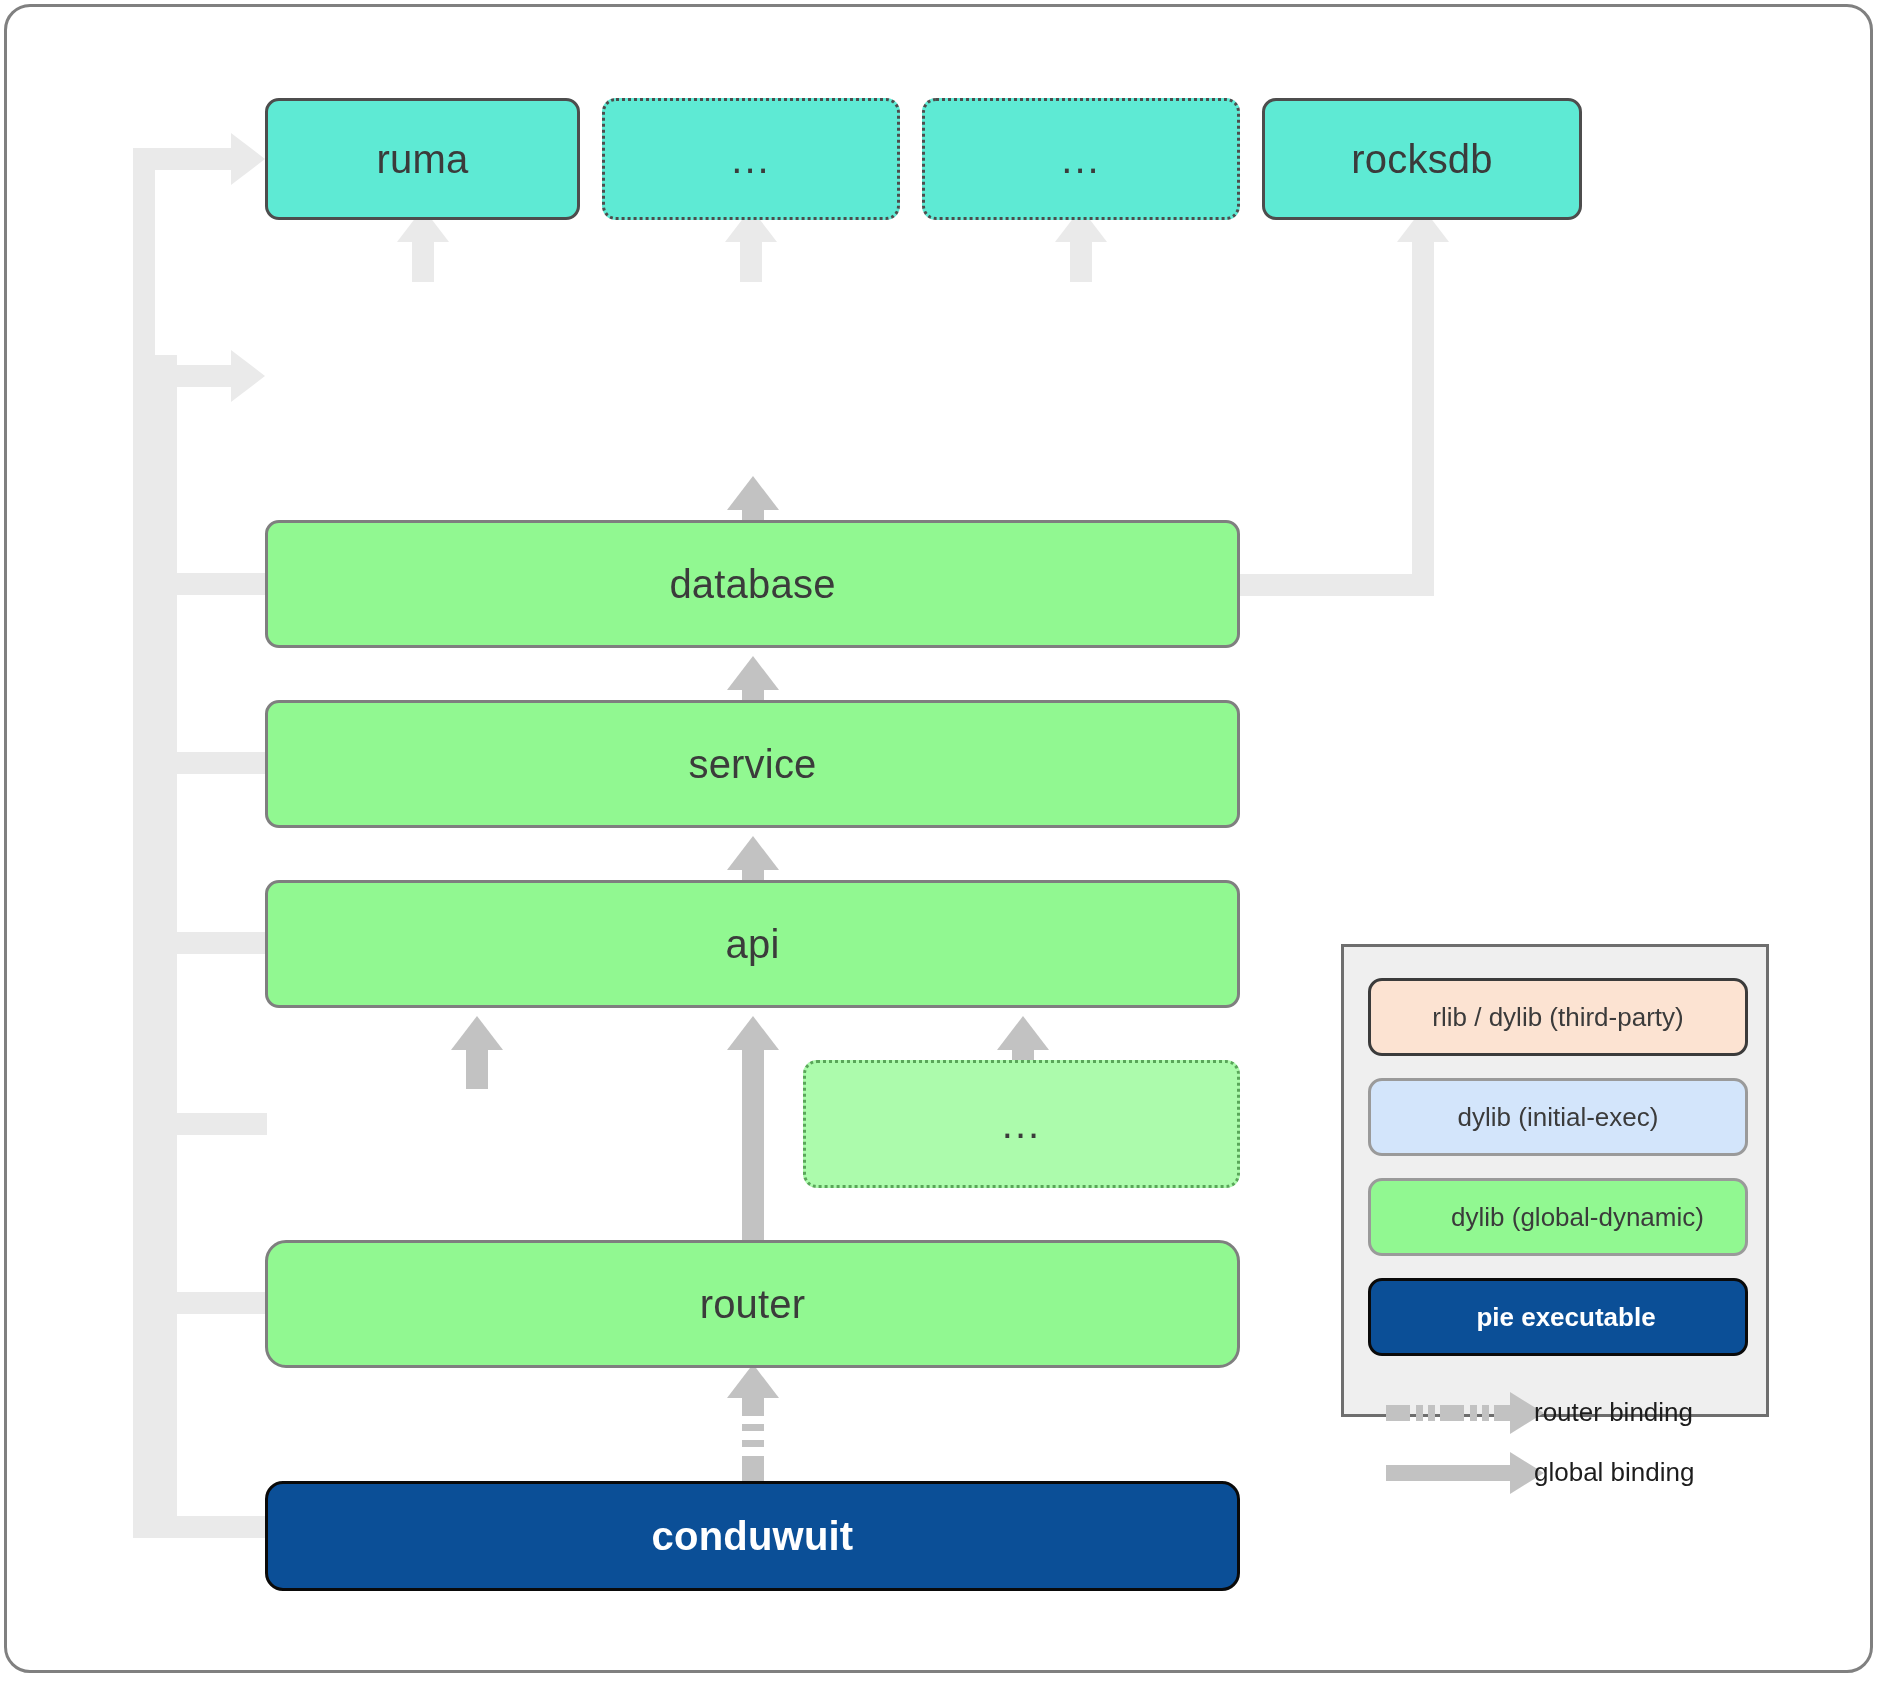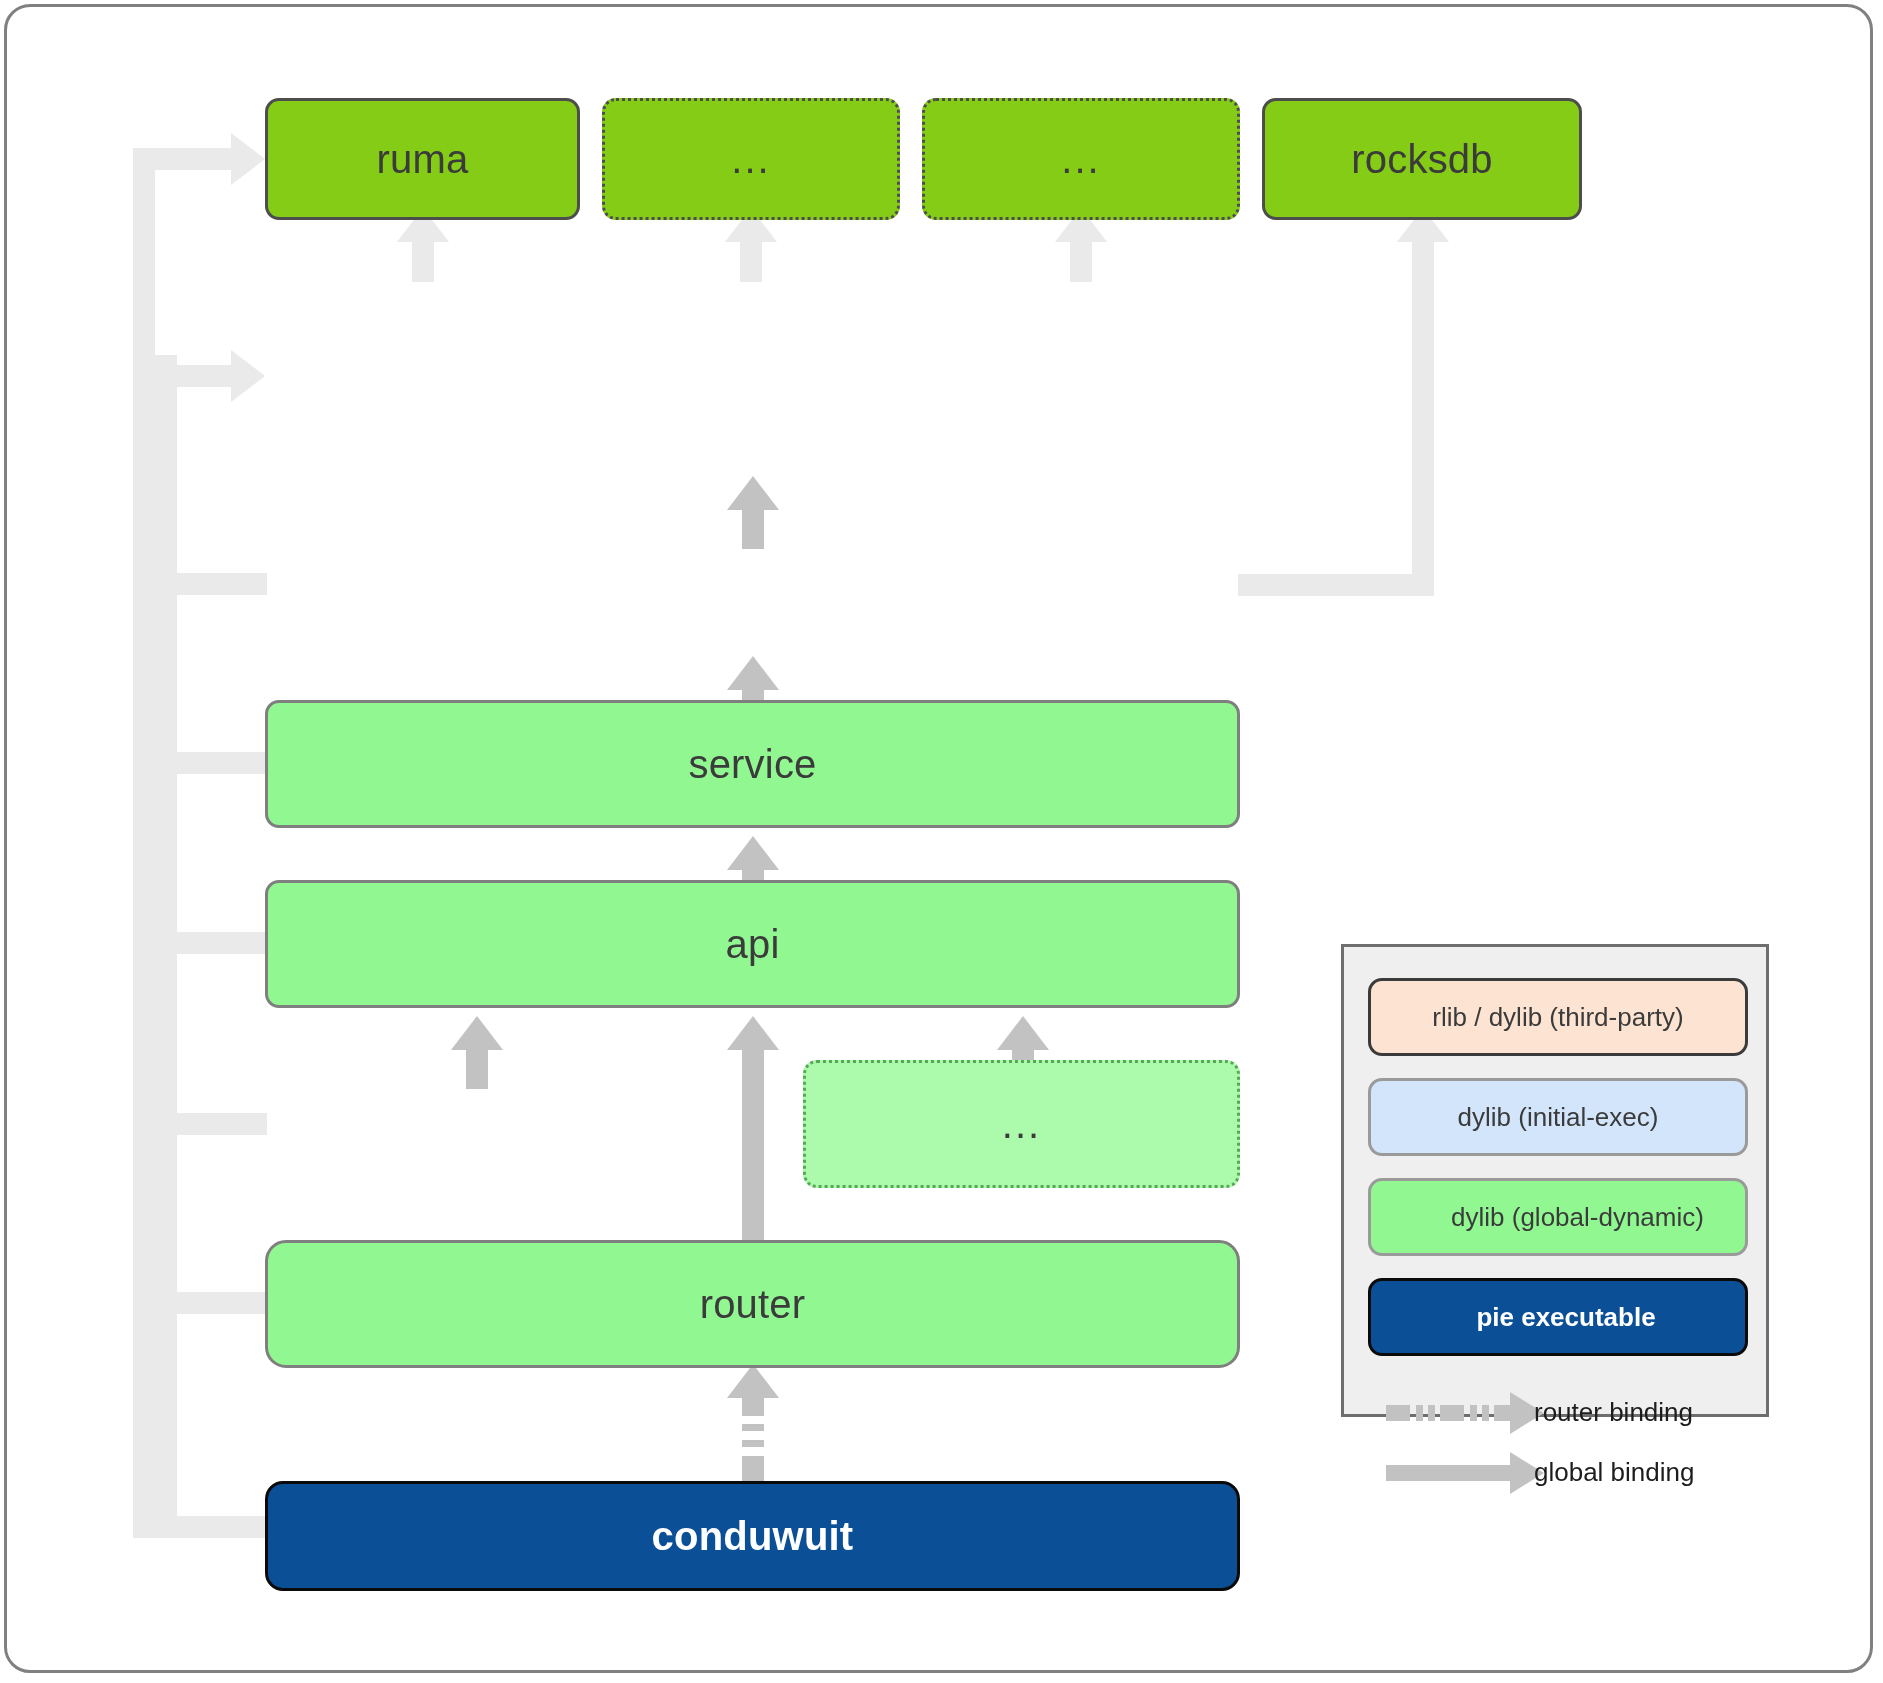--- a/index.html
+++ b/index.html
@@ -43,21 +43,21 @@
     font-size: 40px;
     color: #3b3b3b;
     letter-spacing: .2px;
     white-space: nowrap;
   }
   .node.solid-dark  { border: 3px solid #4d4d4d; }
   .node.solid-gray  { border: 3px solid #7f7f7f; }
   .node.dotted-dark { border: 3px dotted #4d4d4d; }
   .node.dotted-green{ border: 3px dotted #59a659; }
 
-  .fill-orange { background: #84cc16; }
+  .fill-orange { background: #5eead4; }
   .fill-blue   { background: #d3e5fb; }
   .fill-green  { background: #91f891; }
   .fill-green-light { background: #acfbac; }
   .fill-navy   { background: #0b4f97; }
 
   .node.exe {
     border: 3px solid #0a0a0a;
     color: #ffffff;
     font-weight: bold;
     border-radius: 18px;
@@ -222,20 +222,23 @@
 
   <div class="node dotted-dark fill-orange" style="left:922px; top:98px; width:318px; height:122px;">
     <span class="dots">...</span>
   </div>
 
   <div class="node solid-dark fill-orange" style="left:1262px; top:98px; width:320px; height:122px;">
     <span>rocksdb</span>
   </div>
 
 
+  <div class="node solid-gray fill-green" style="left:265px; top:520px; width:975px; height:128px;">
+    <span>database</span>
+  </div>
 
   <div class="node solid-gray fill-green" style="left:265px; top:700px; width:975px; height:128px;">
     <span>service</span>
   </div>
 
   <div class="node solid-gray fill-green" style="left:265px; top:880px; width:975px; height:128px;">
     <span>api</span>
   </div>
 
 

